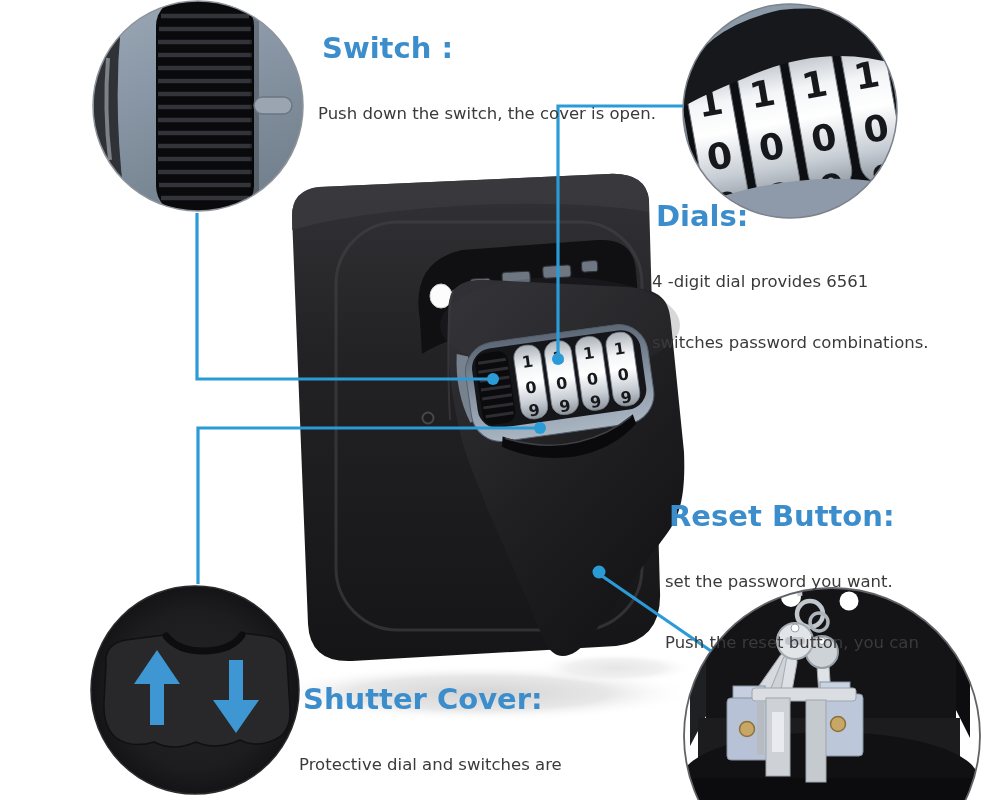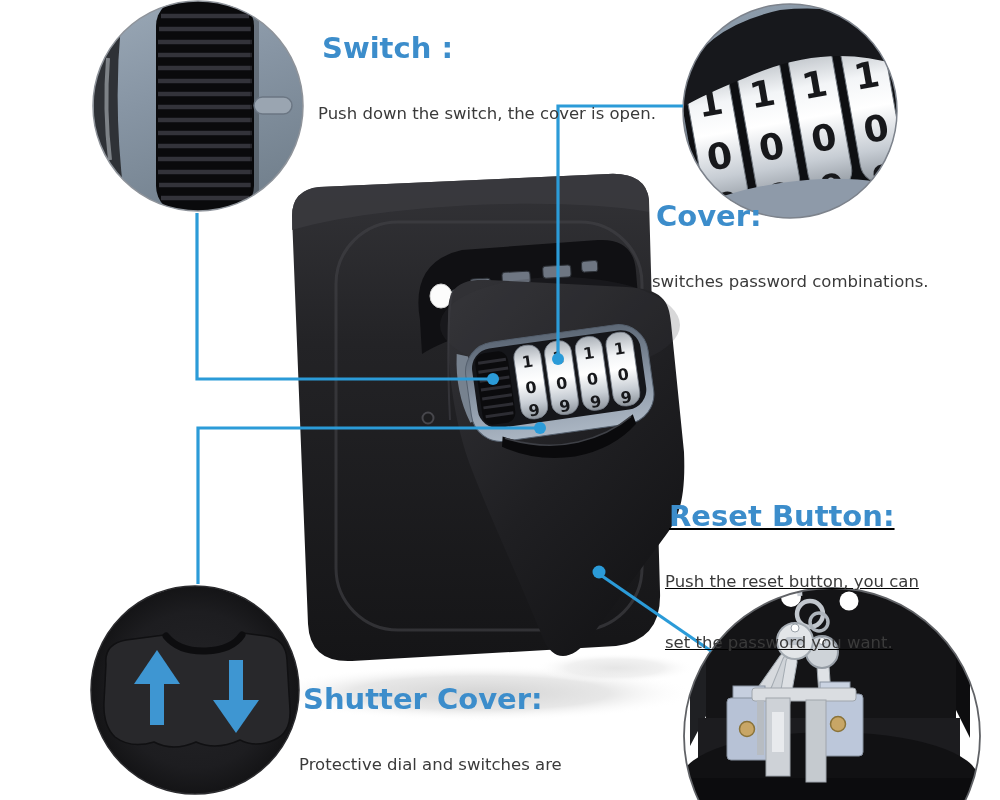--- a/index.html
+++ b/index.html
@@ -329,31 +329,32 @@
   </svg>
 
   <div class="callout" style="left:318px; top:28px;">
     <h2>Switch :</h2>
     <p>
       <span>Push down the switch, the cover is open.</span>
     </p>
   </div>
 
   <div class="callout" style="left:652px; top:196px;">
-    <h2>Cover:</h2>
+    <h2>Dials:</h2>
     <p>
+      <span>4 -digit dial provides 6561</span>
       <span>switches password combinations.</span>
     </p>
   </div>
 
-  <div class="callout" style="left:665px; top:496px;text-decoration:underline;">
+  <div class="callout" style="left:665px; top:496px;">
     <h2>Reset Button:</h2>
     <p>
+      <span>set the password you want.</span>
       <span>Push the reset button, you can</span>
-      <span>set the password you want.</span>
     </p>
   </div>
 
   <div class="callout" style="left:299px; top:679px;">
     <h2>Shutter Cover:</h2>
     <p>
       <span>Protective dial and switches are</span>
     </p>
   </div>
 

